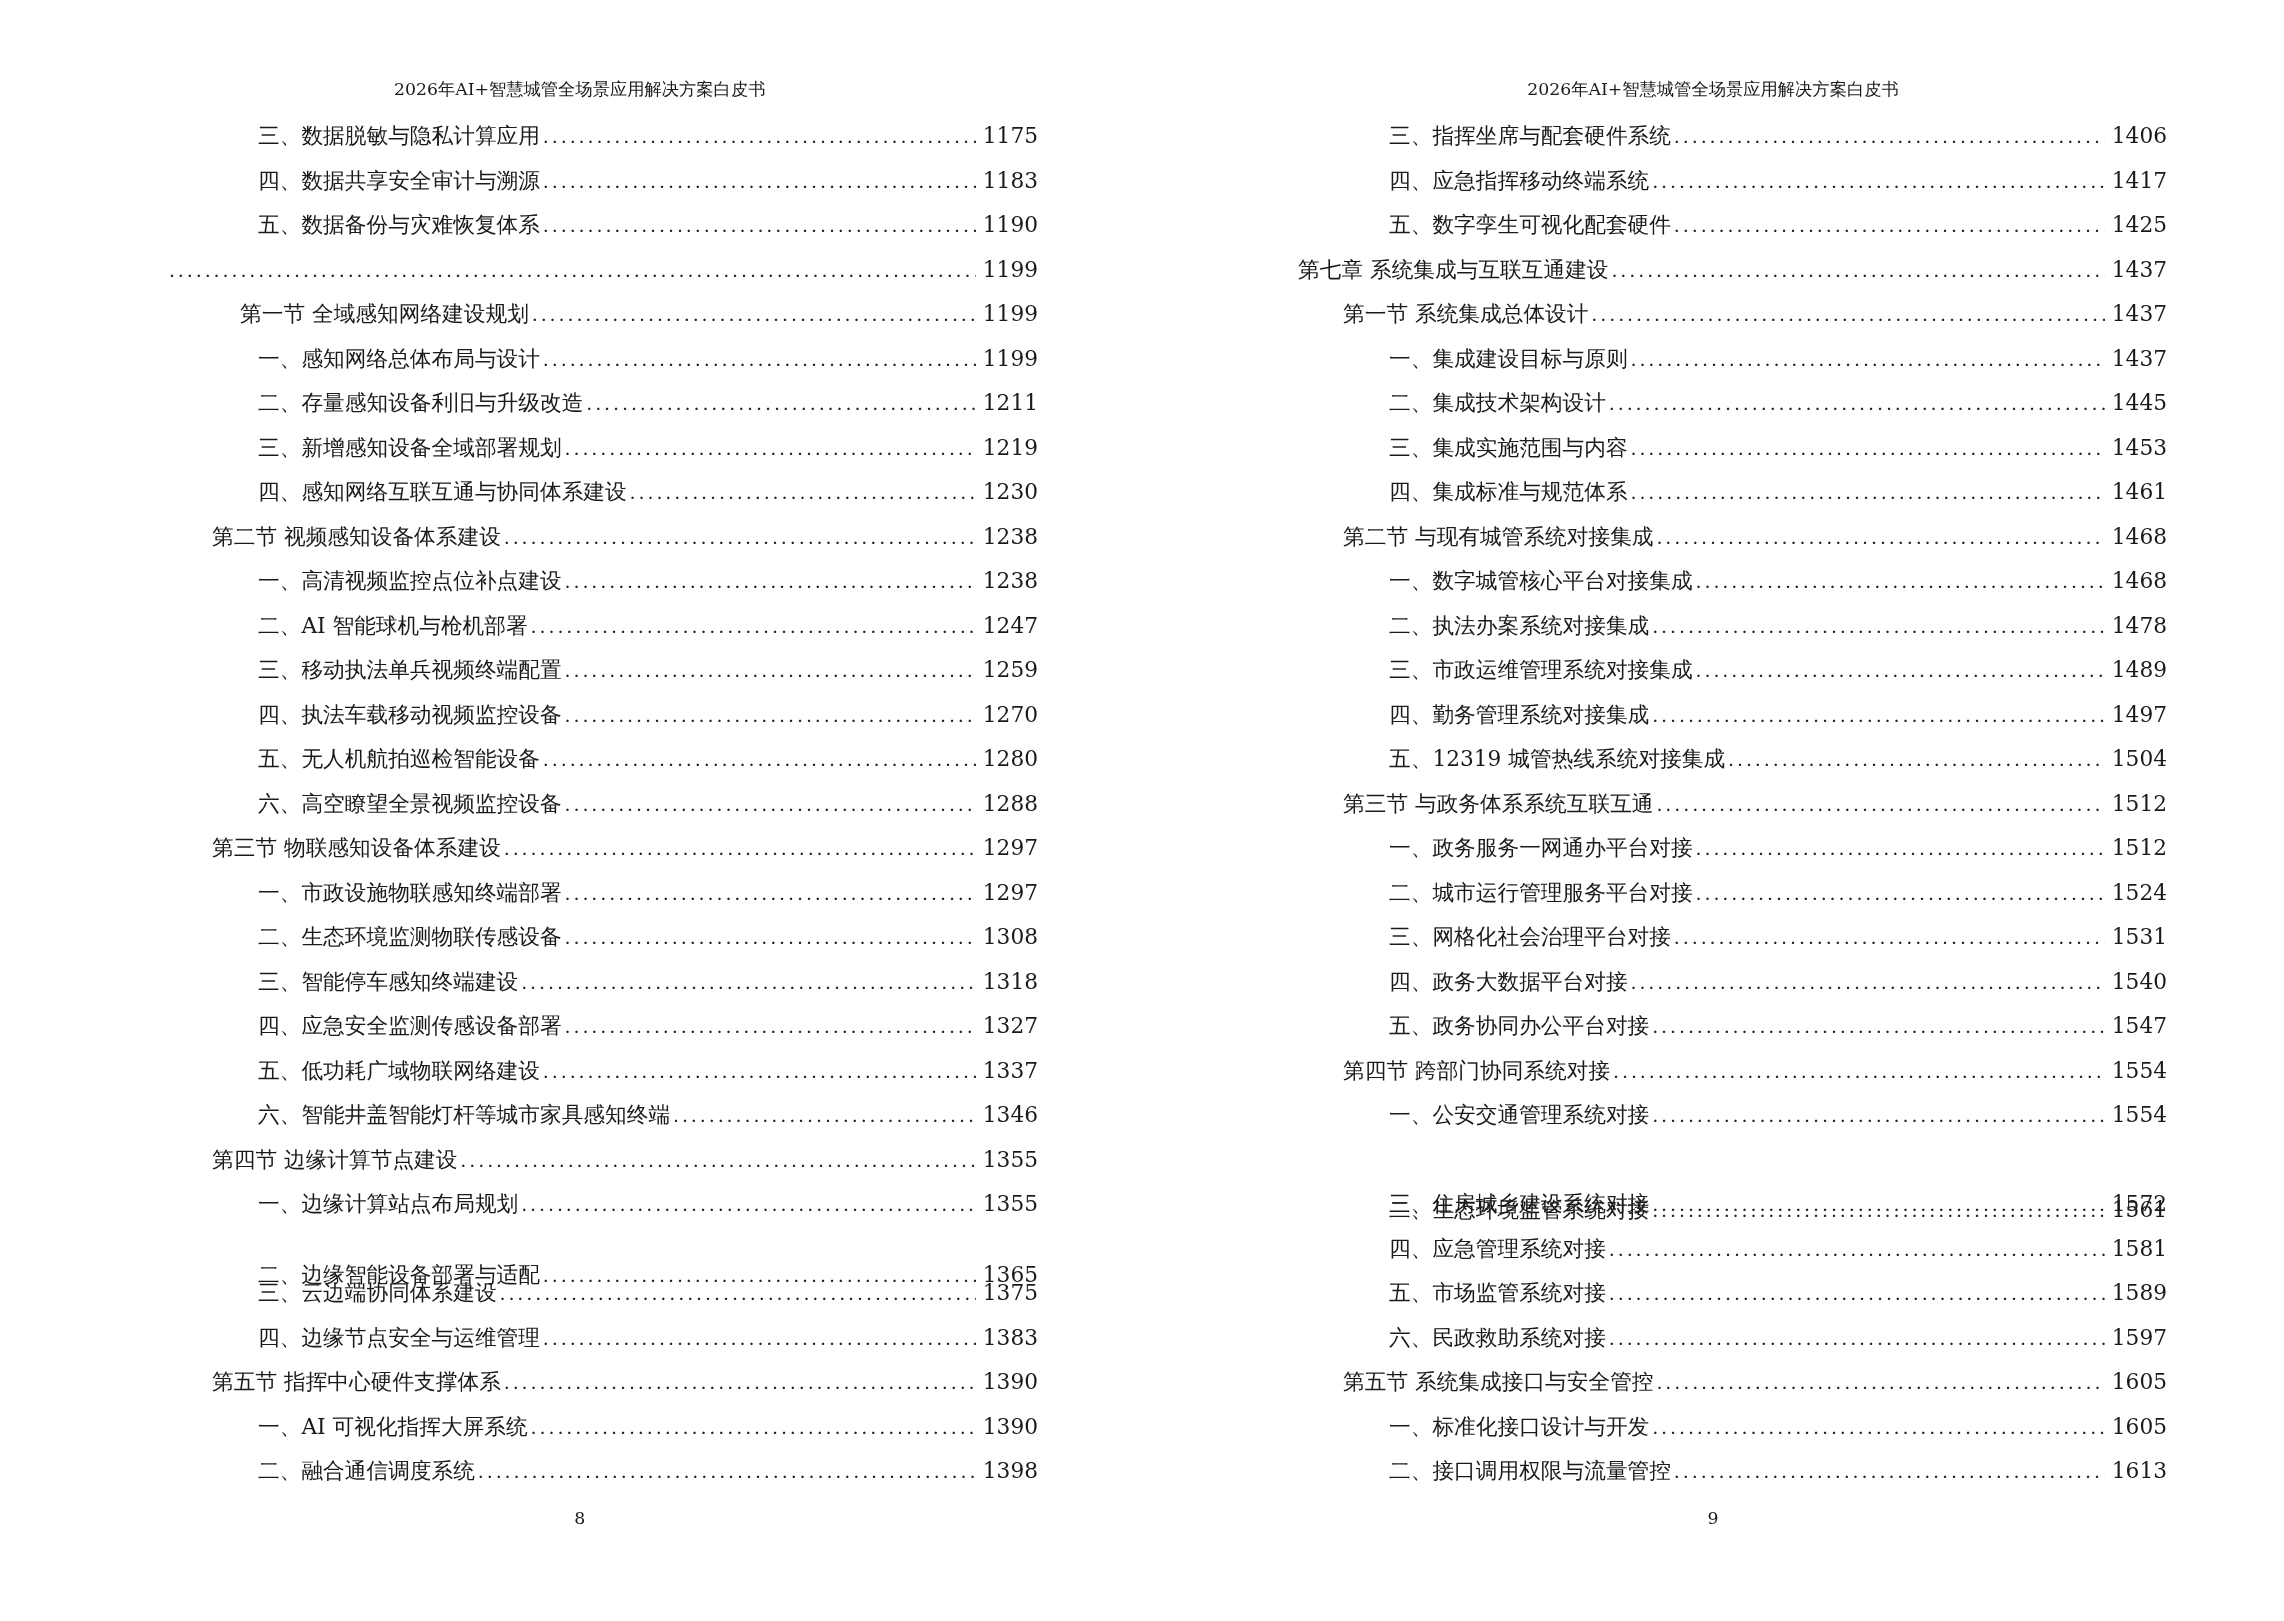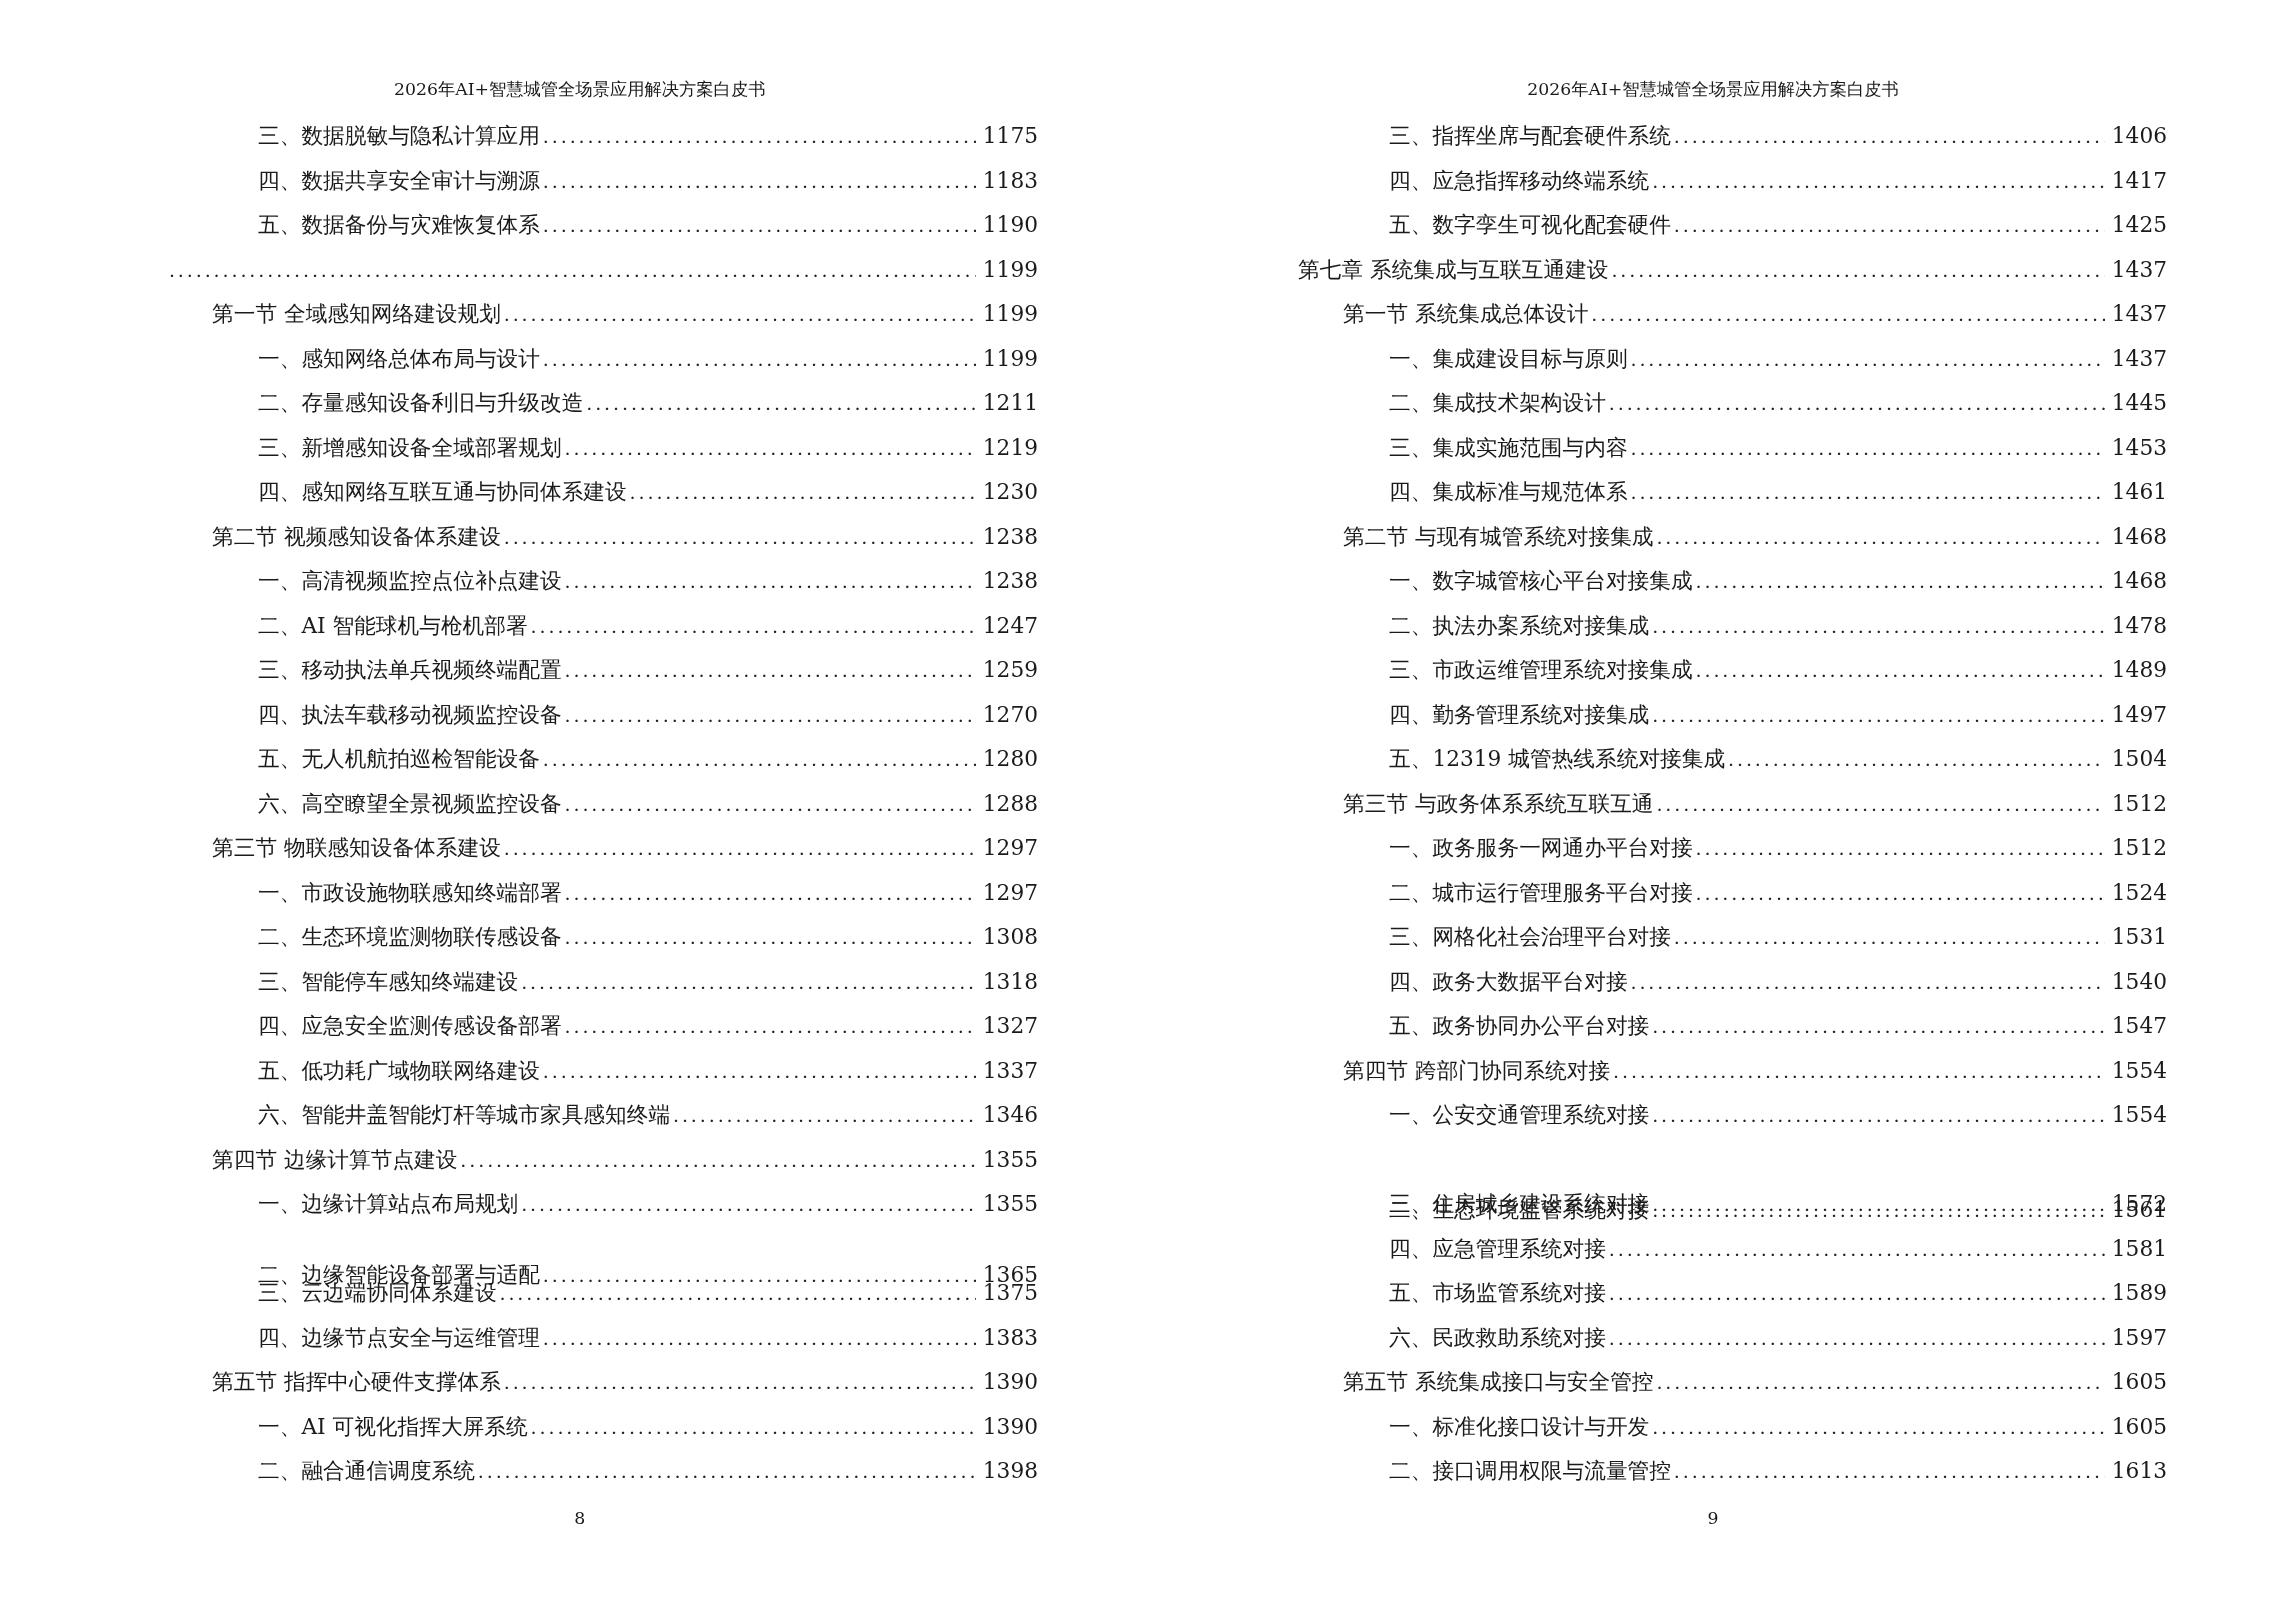--- a/index.html
+++ b/index.html
@@ -52,21 +52,21 @@
       </div>
       <div class="toc-row lvl-item" style="top: 89px;">
         <span class="title">五、数据备份与灾难恢复体系</span>
         <span class="leader"></span>
         <span class="pg">1190</span>
       </div>
       <div class="toc-row lvl-chapter" style="top: 134px;">
         <span class="leader"></span>
         <span class="pg">1199</span>
       </div>
-      <div class="toc-row lvl-section" style="top: 178px;">
+      <div class="toc-row lvl-section" style="top: 178px; margin-left: 28px;">
         <span class="title">第一节 全域感知网络建设规划</span>
         <span class="leader"></span>
         <span class="pg">1199</span>
       </div>
       <div class="toc-row lvl-item" style="top: 223px;">
         <span class="title">一、感知网络总体布局与设计</span>
         <span class="leader"></span>
         <span class="pg">1199</span>
       </div>
       <div class="toc-row lvl-item" style="top: 267px;">

